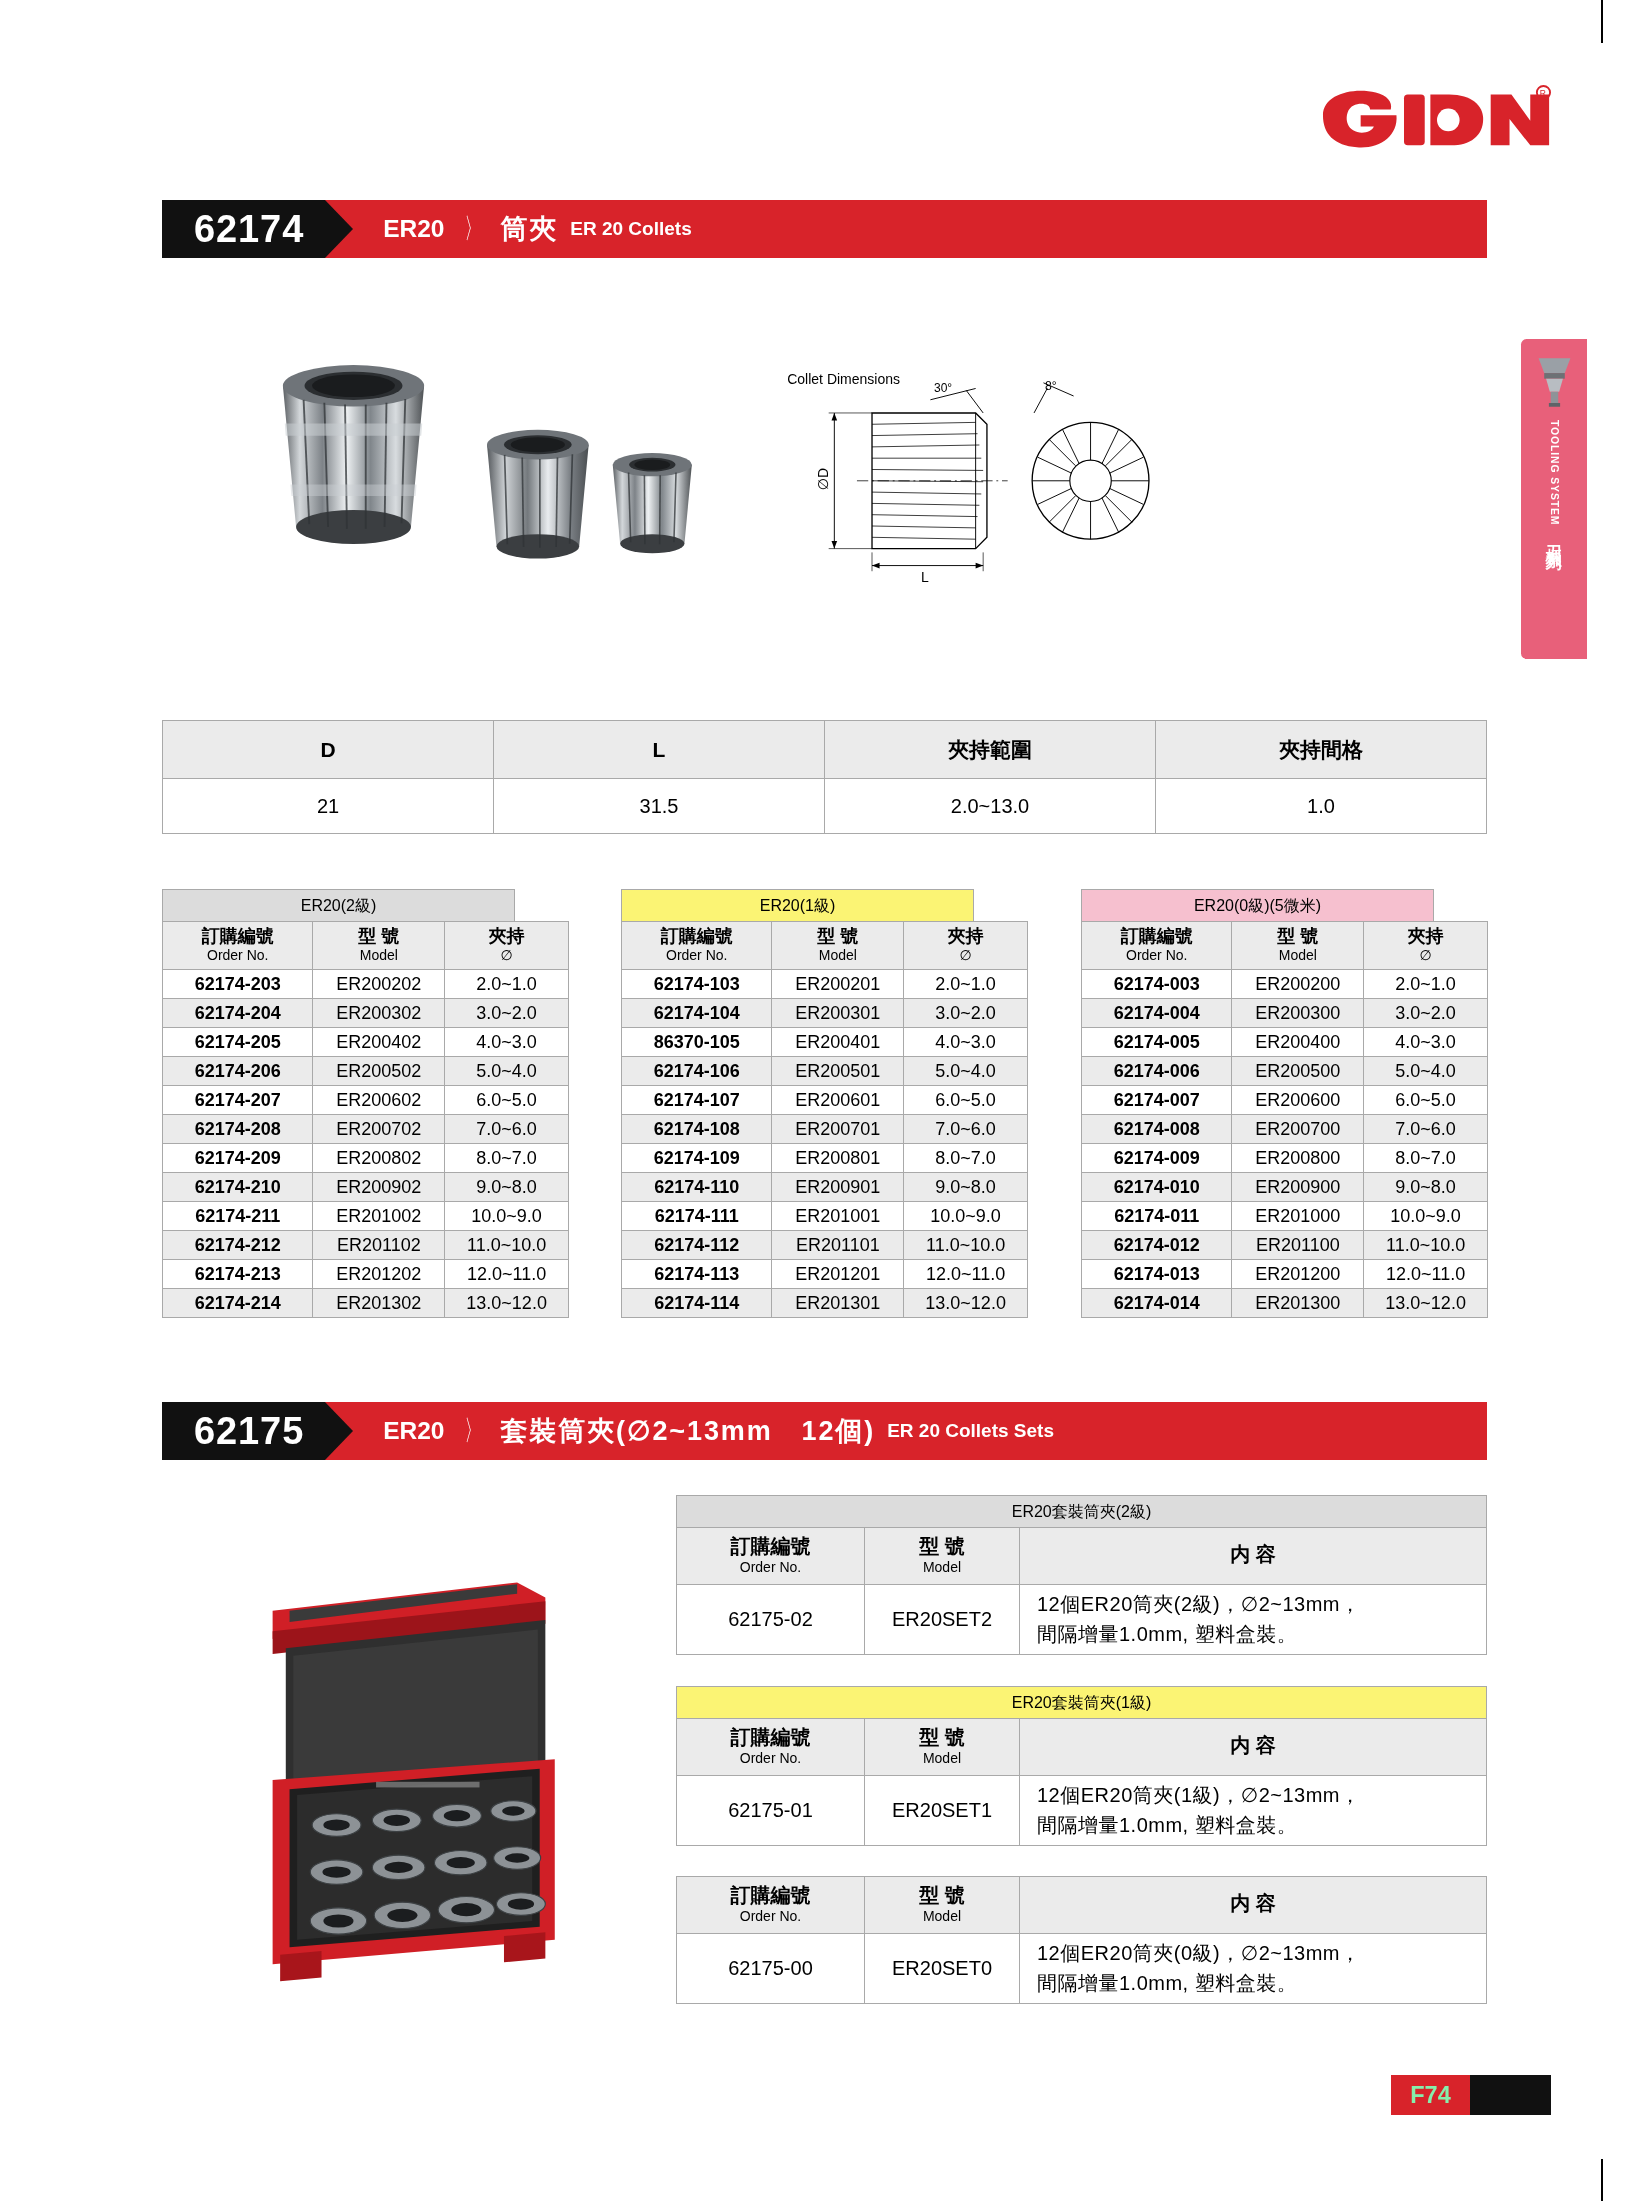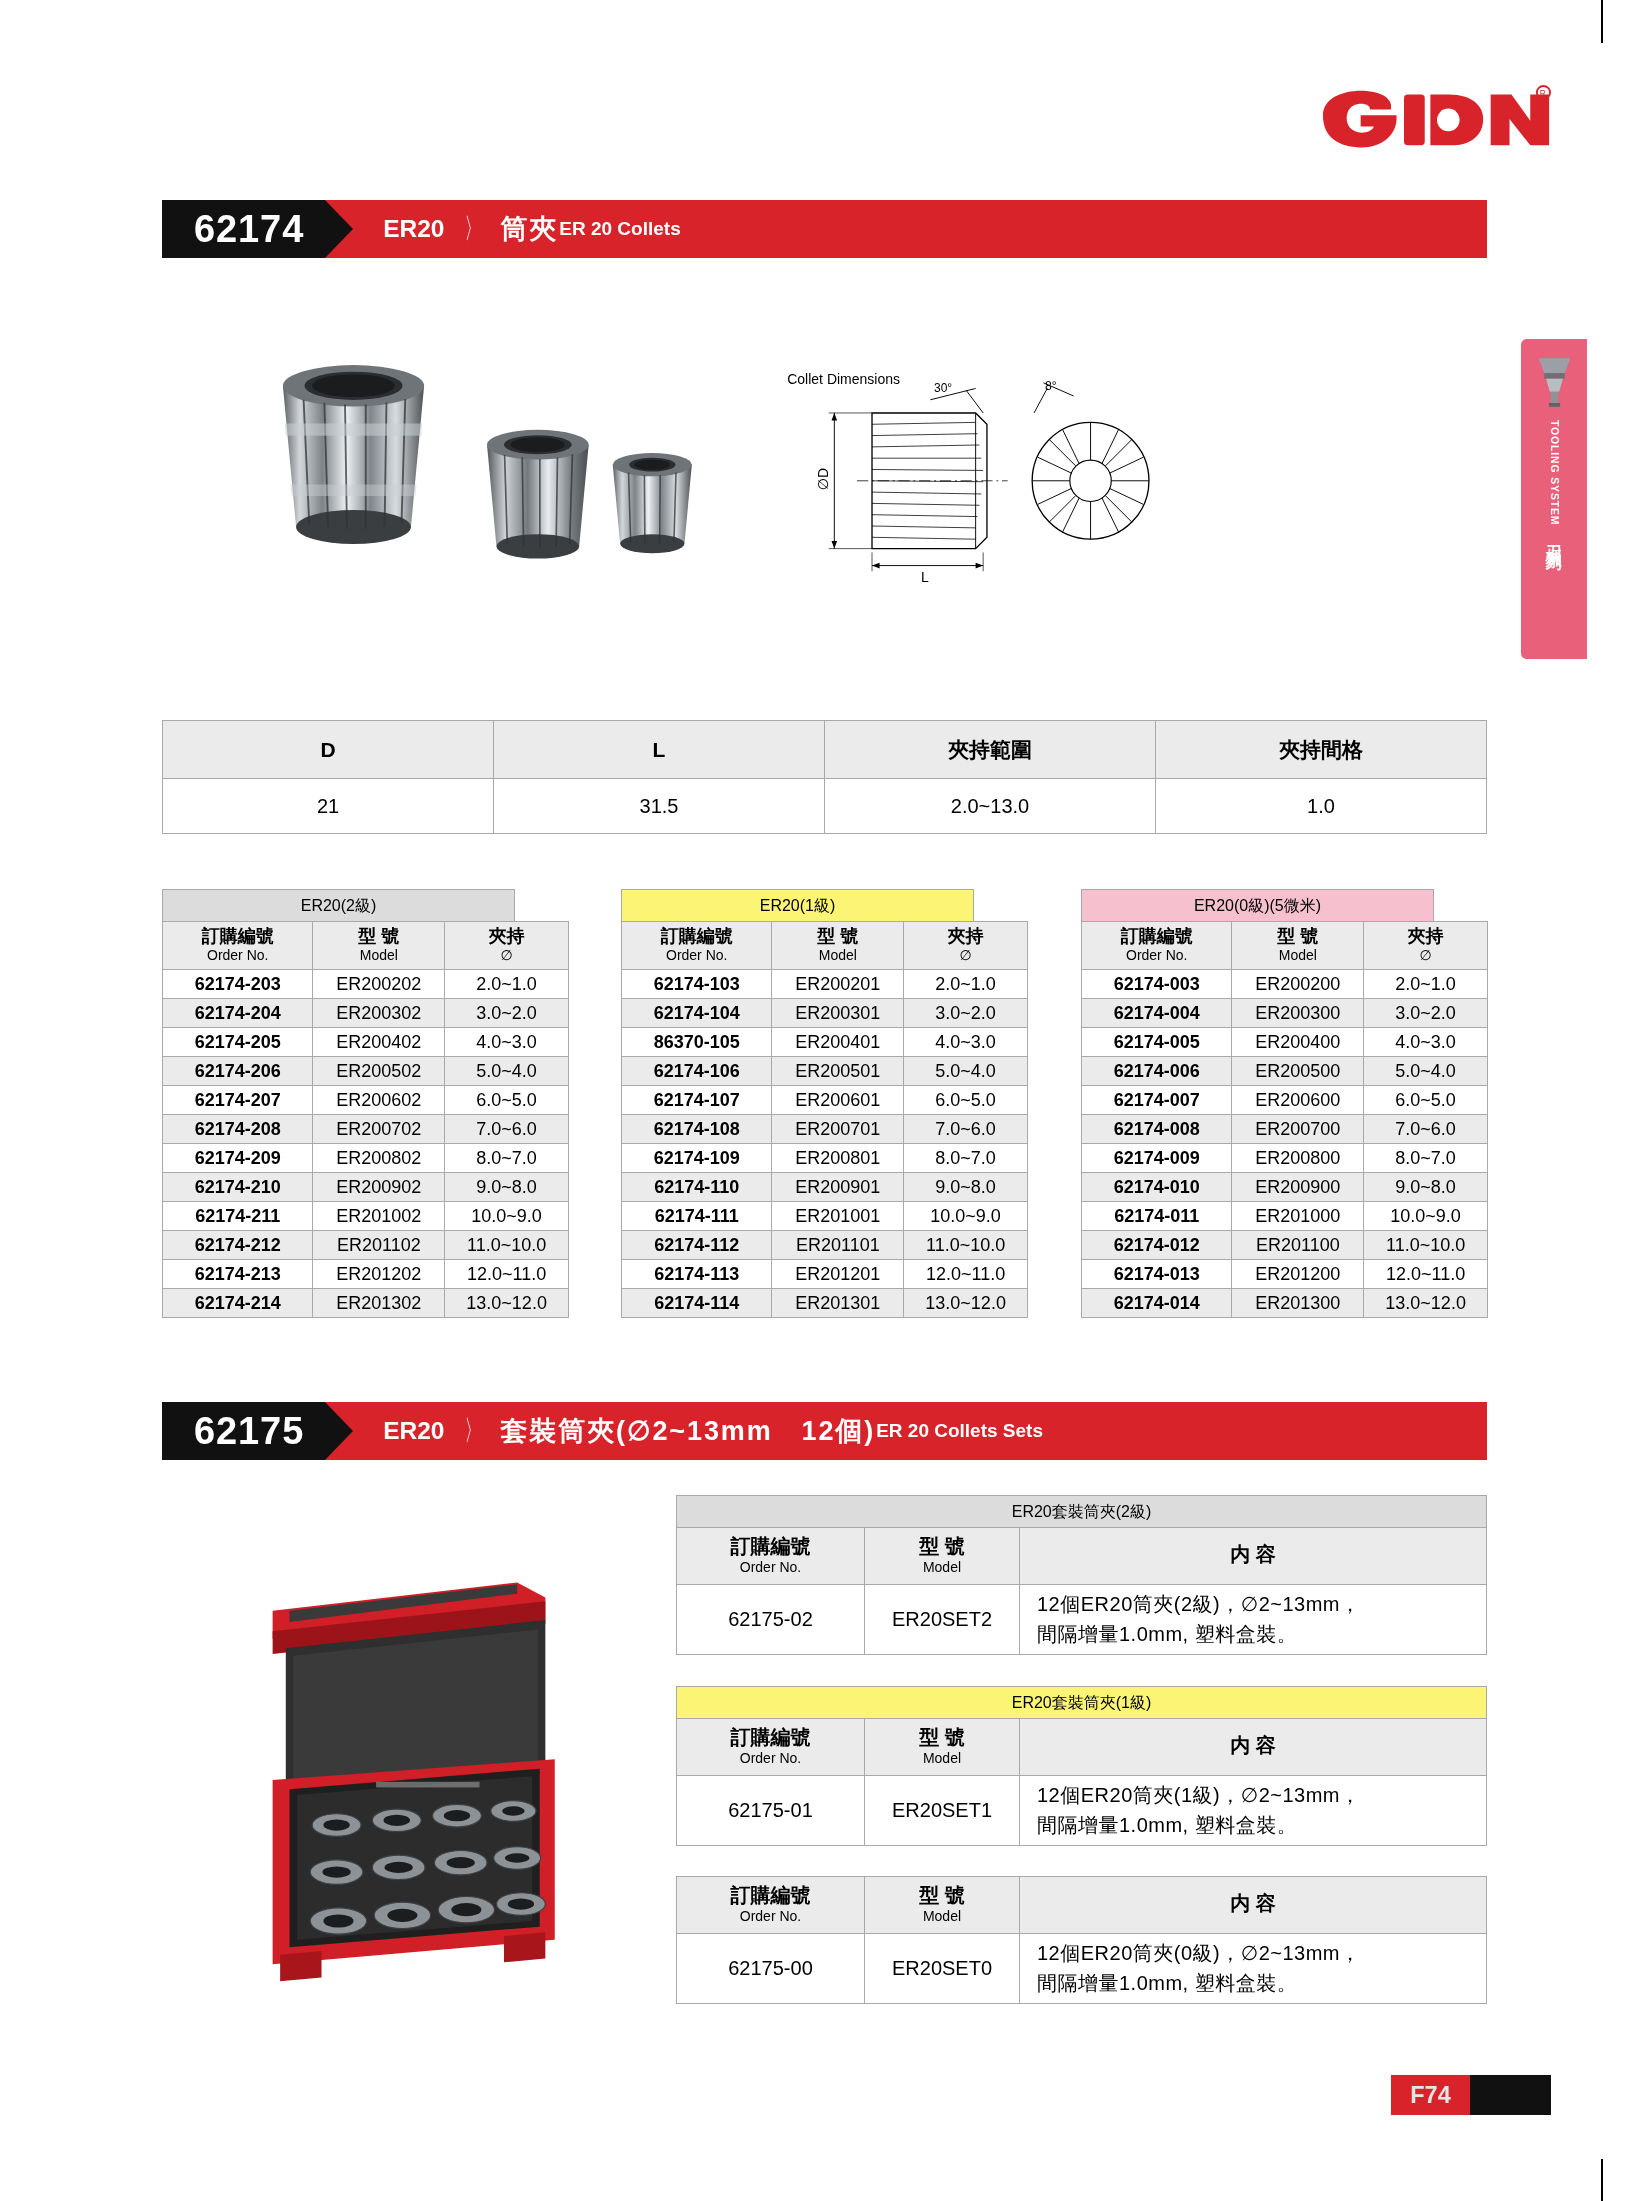--- a/index.html
+++ b/index.html
@@ -82,21 +82,21 @@
   .secbar .cn {
     color: #fff;
     font-size: 27px;
     font-weight: bold;
     letter-spacing: 1.9px;
   }
   .secbar .en {
     color: #fff;
     font-size: 19px;
     font-weight: bold;
-    margin-left: 1px;
+    margin-left: 12px;
   }
 
   
   .sidetab {
     position: absolute;
     right: 58px;
     top: 339px;
     width: 66px;
     height: 320px;
     background: #e8607a;
@@ -242,21 +242,21 @@
     bottom: 87px;
     width: 160px;
     height: 40px;
     background: #111;
     display: flex;
     align-items: center;
   }
   .pagenum .red {
     width: 79px; height: 40px;
     background: #d8232a;
-    color: #e5e5e5;
+    color: #86efac;
     font-size: 23.5px;
     font-weight: bold;
     display: flex;
     align-items: center;
     justify-content: center;
   }
 
   
   .drawing { position: absolute; left: 791px; top: 377px; }
   .photo-collets { position: absolute; left: 245px; top: 334px; }

